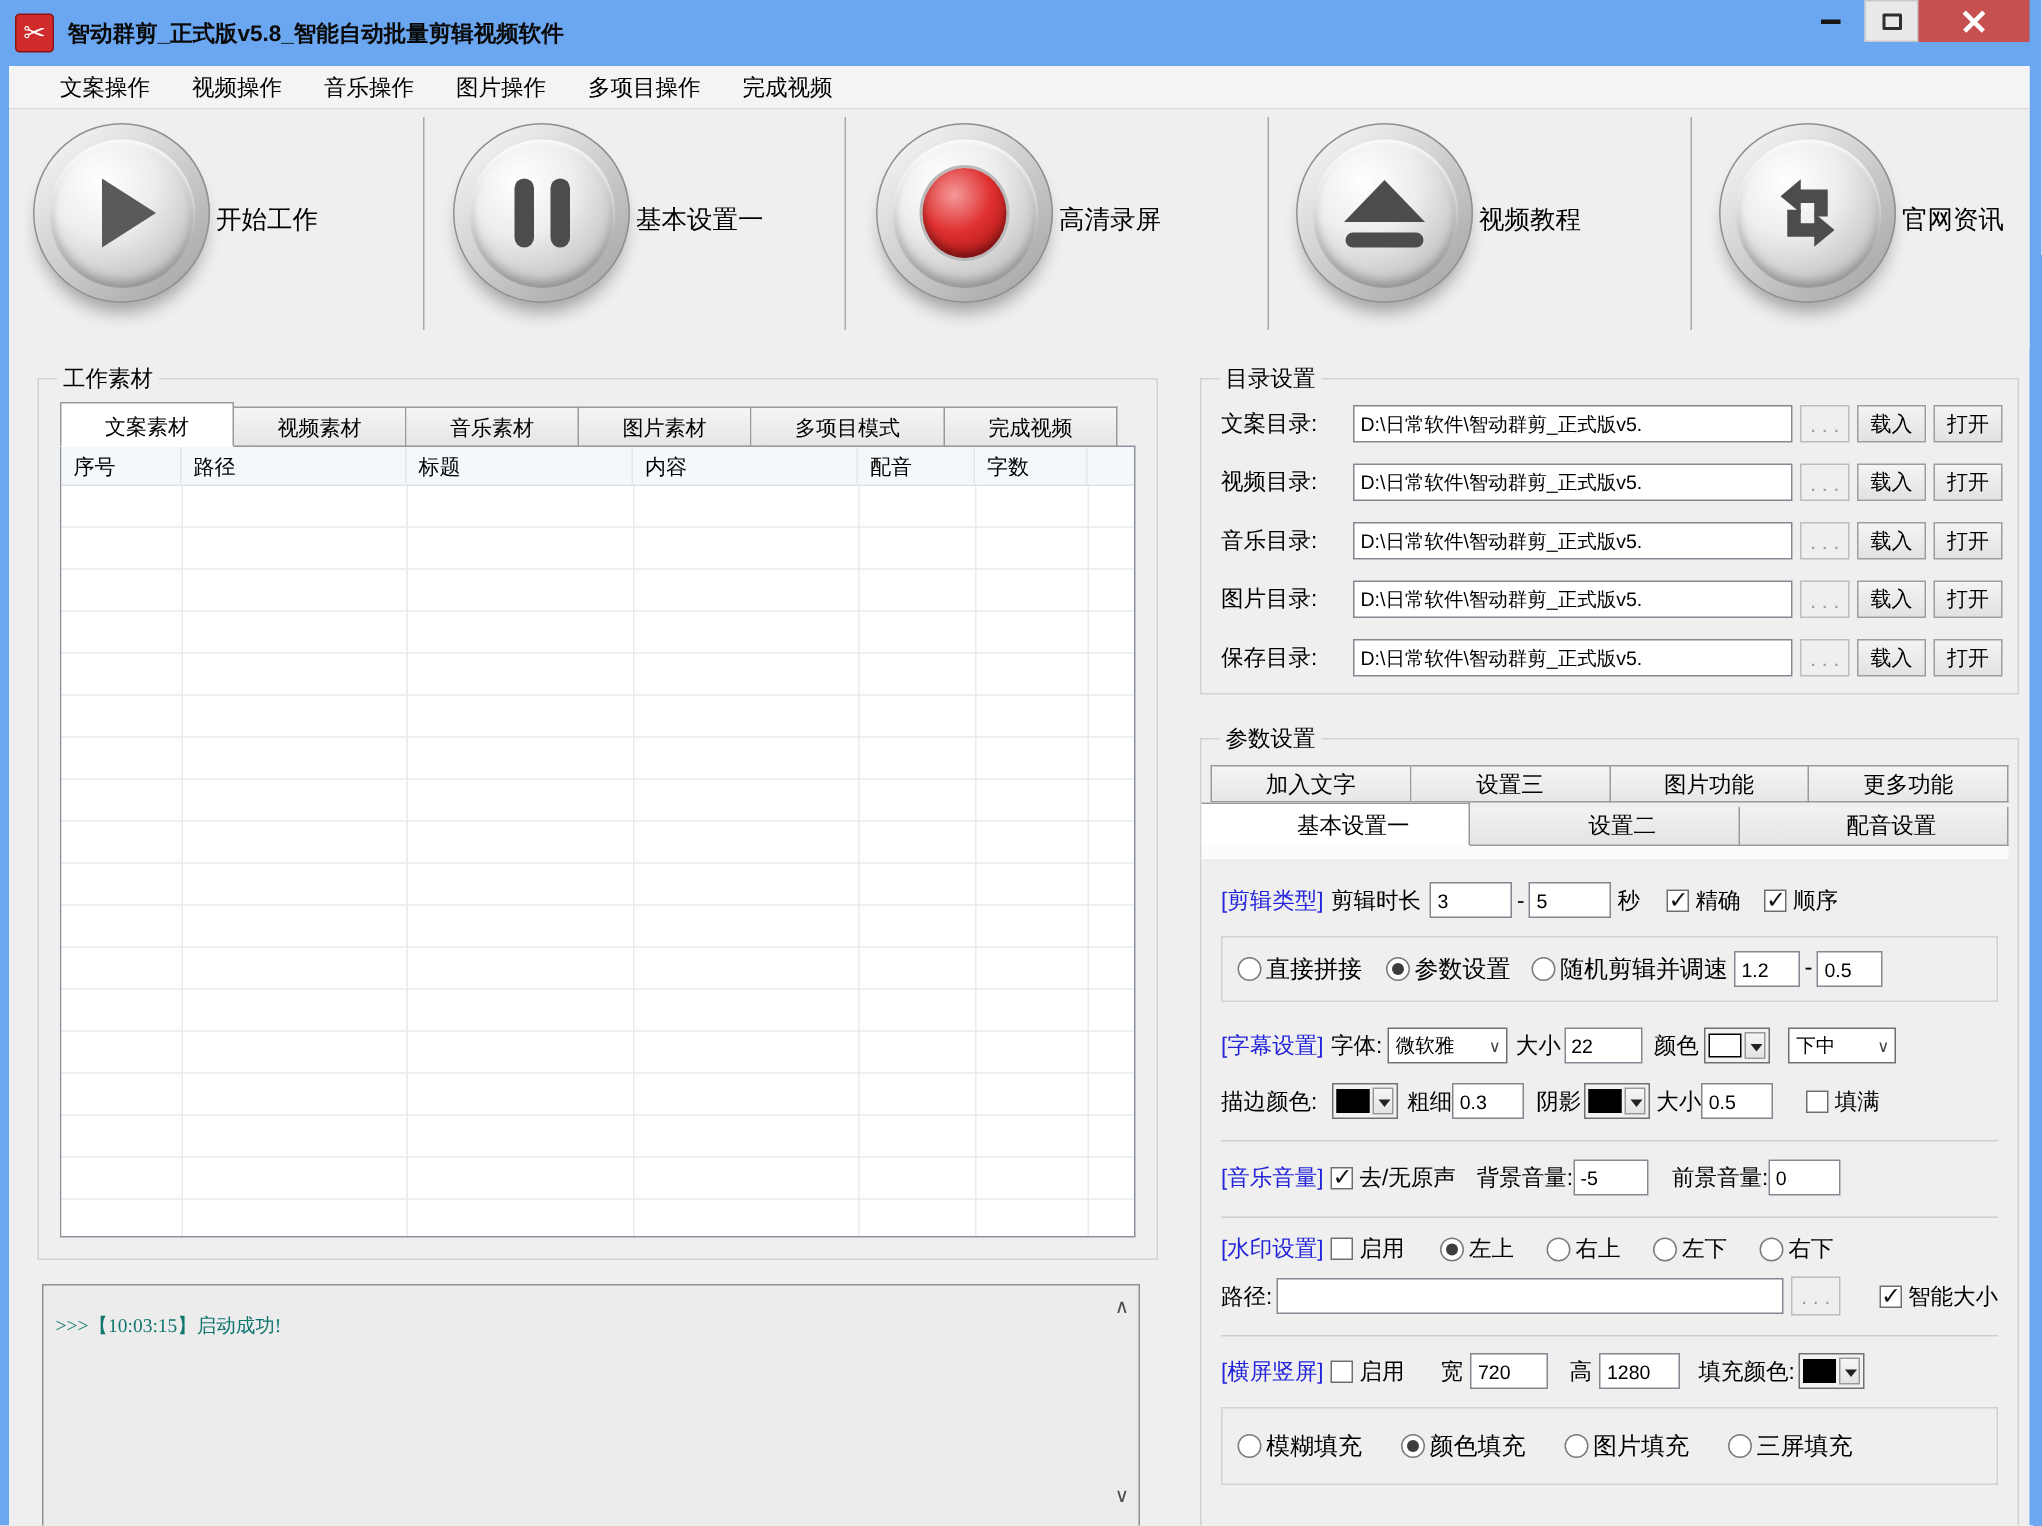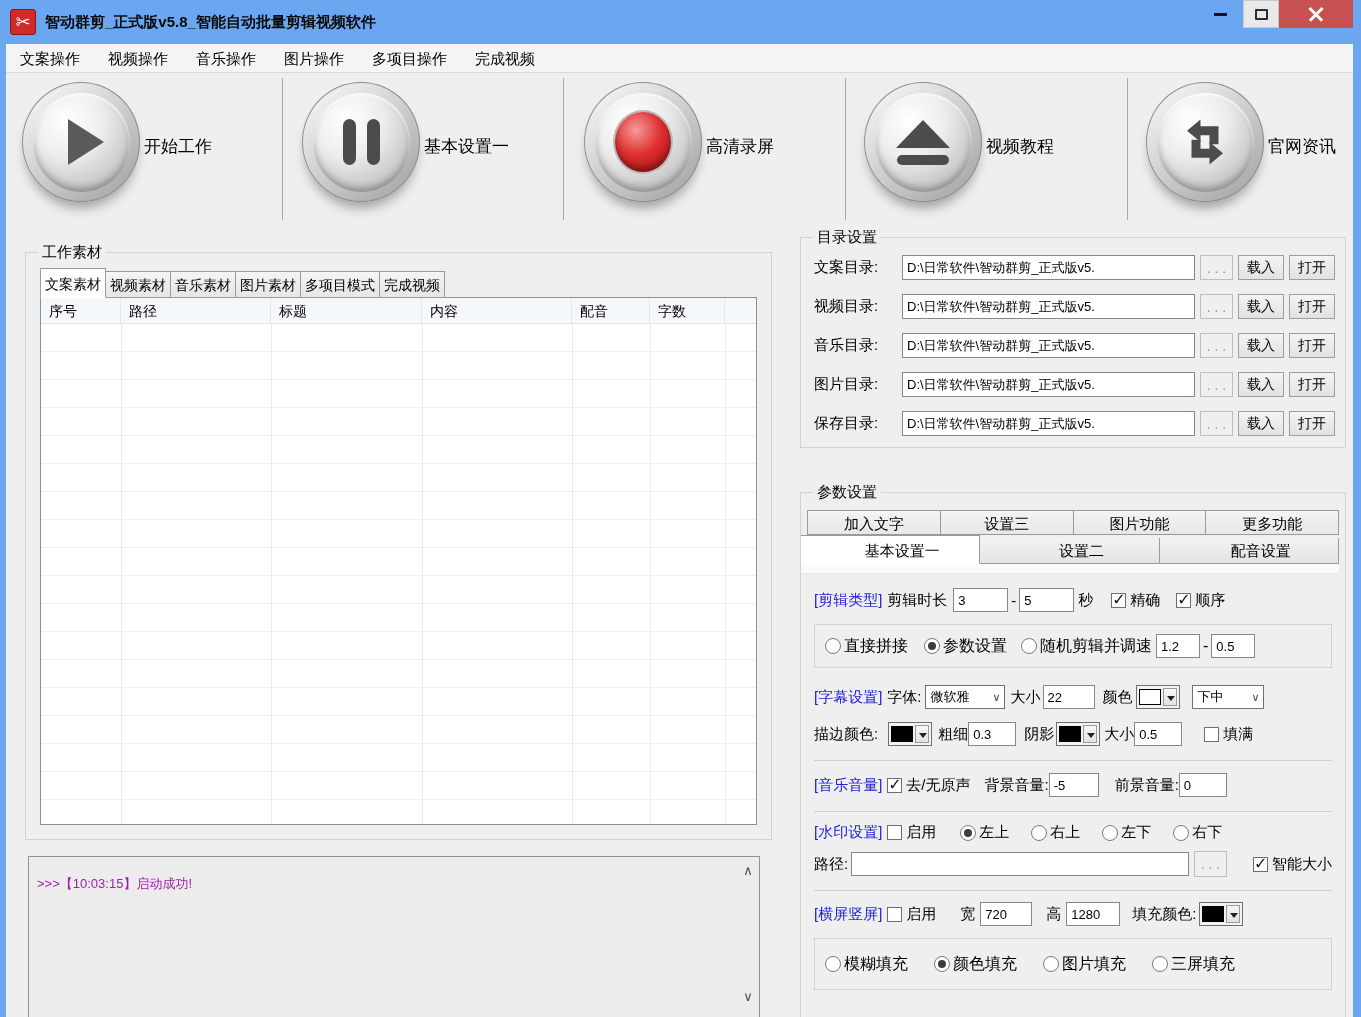--- a/index.html
+++ b/index.html
@@ -20,21 +20,21 @@
   .btn-close .x { position:absolute; left:50%; top:50%; width:16px; height:16px; transform:translate(-50%,-50%); }
   .btn-close .x::before,.btn-close .x::after { content:""; position:absolute; left:-1px; top:7px; width:18px; height:2.5px; background:#fff; }
   .btn-close .x::before { transform:rotate(45deg); }
   .btn-close .x::after { transform:rotate(-45deg); }
 
   
   .edge-left  { position:absolute; left:0; top:44px; bottom:0; width:6px; background:#6ba7f0; }
   .edge-right { position:absolute; right:0; top:44px; bottom:0; width:8px; background:#6ba7f0; }
 
   
-  .menubar { position:absolute; left:6px; top:44px; width:1347px; height:29px; background:#f4f4f4; border-bottom:1px solid #d8d8d8; display:flex; align-items:center; padding-left:0; }
+  .menubar { position:absolute; left:6px; top:44px; width:1347px; height:29px; background:#f4f4f4; border-bottom:1px solid #d8d8d8; display:flex; align-items:center; padding-left:20px; }
   .menu-item { padding:0 14px; height:29px; line-height:29px; font-size:15px; cursor:default; }
 
   
   .toolbar { position:absolute; left:6px; top:73px; width:1347px; height:159px; background:#efefef; }
   .tb-sep { position:absolute; top:5px; width:1px; height:142px; background:#a9a9a9; }
   .tool-circle { position:absolute; top:9px; width:118px; height:120px; border-radius:50%;
       background:linear-gradient(140deg,#fdfdfd 0%,#d7d7d7 40%,#9f9f9f 100%);
       box-shadow:0 10px 12px -4px rgba(0,0,0,.33), inset 0 0 0 1px #8f8f8f; 
       display:flex; align-items:center; justify-content:center; cursor:pointer; }
   .tool-inner { width:97px; height:99px; border-radius:50%;
@@ -50,39 +50,39 @@
   .icon-eject .tri { width:0; height:0; border-bottom:28px solid #4c4c4c; border-left:27px solid transparent; border-right:27px solid transparent; }
   .icon-eject .bar { width:52px; height:10px; background:#4c4c4c; border-radius:5px; margin-top:7px; }
 
   
   .groupbox { position:absolute; border:1px solid #d2d2d2; background:#efefef; }
   .gb-label { position:absolute; top:-10px; left:12px; background:#efefef; padding:0 4px; font-size:15px; }
 
   
   .workbox { left:25px; top:252px; width:747px; height:588px; }
   .w-tabs { display:flex; margin:15px 0 0 14px; align-items:flex-end; position:relative; z-index:2; }
-  .tab { height:27px; line-height:27px; padding:0 4px; font-size:14px; background:linear-gradient(#f5f5f5,#e6e6e6); border:1px solid #9a9a9a; border-left:none; cursor:pointer; }
+  .tab { height:27px; line-height:27px; padding:0 29px; font-size:14px; background:linear-gradient(#f5f5f5,#e6e6e6); border:1px solid #9a9a9a; border-left:none; cursor:pointer; }
   .tab:first-child { border-left:1px solid #9a9a9a; }
   .tab.active { background:#fff; height:30px; line-height:30px; border-bottom:1px solid #fff; }
   .w-table { position:relative; margin:-1px 14px 0 14px; height:528px; background:#fff; border:1px solid #8a9099; }
   .w-thead { display:flex; height:26px; background:#f5f8fb; border-bottom:1px solid #dfe3e7; position:relative; z-index:1; }
   .th { font-size:14px; line-height:26px; padding-left:8px; border-right:1px solid #e3e6ea; cursor:pointer; }
   .w-tbody { position:absolute; left:0; right:0; top:26px; bottom:0;
       background:repeating-linear-gradient(to bottom, #ffffff 0 27px, #eef1f4 27px 28px); }
   .col-line { position:absolute; top:0; bottom:0; width:1px; background:#e8eaee; }
 
   
   .logbox { position:absolute; left:28px; top:856px; width:732px; height:170px; background:#ececec; border:1px solid #919191; }
-  .log-lines { padding:18px 8px 0 8px; font-family:Liberation Sans, sans-serif; font-size:13px; line-height:17px; color:#a21caf; }
+  .log-lines { padding:18px 8px 0 8px; font-family:Liberation Serif, serif; font-size:13px; line-height:17px; color:#0f766e; }
   .scroll-arrow { position:absolute; right:3px; width:16px; height:16px; color:#4d4d4d; font-size:13px; text-align:center; line-height:16px; cursor:pointer; }
   .scroll-arrow.up { top:6px; } .scroll-arrow.up::after { content:"∧"; }
   .scroll-arrow.down { top:132px; } .scroll-arrow.down::after { content:"∨"; }
 
   
-  .dirbox { left:800px; top:237px; width:546px; height:211px; }
+  .dirbox { left:800px; top:252px; width:546px; height:211px; }
   .dir-row { display:flex; align-items:center; margin:0 10px 0 13px; height:27px; }
   .dir-row + .dir-row { margin-top:12px; }
   .dir-rows { padding-top:16px; }
   .dir-label { font-size:15px; width:88px; flex:none; }
   .dir-input { flex:1; height:25px; border:1px solid #828790; background:#fff; font-size:13px; padding:0 4px; font-family:"Liberation Sans",sans-serif; min-width:0; }
   .sbtn { height:25px; font-size:14px; border:1px solid #9e9e9e; background:linear-gradient(#f4f4f4,#e2e2e2); margin-left:5px; cursor:pointer; text-align:center; }
   .sbtn.browse { width:33px; color:#9a9a9a; border-color:#bdbdbd; background:#efefef; }
   .sbtn.act { width:46px; }
 
   

